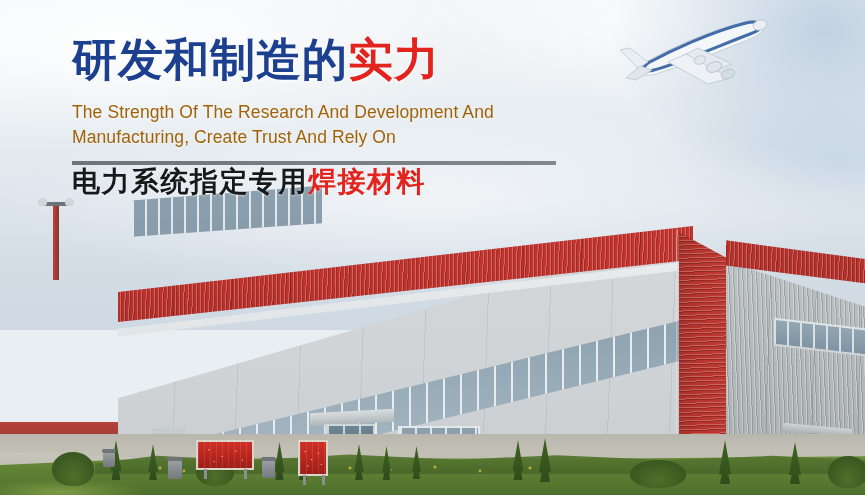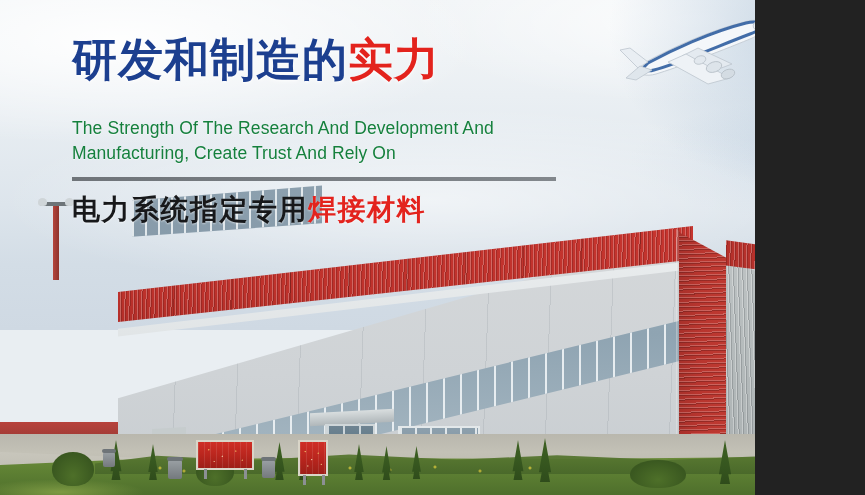--- a/index.html
+++ b/index.html
@@ -2,21 +2,21 @@
 <html><head>
 <meta charset="utf-8">
 <title>Banner</title>
 <style>
   * { margin:0; padding:0; box-sizing:border-box; }
   html,body { background:#222; }
   body { font-family:"Liberation Sans", sans-serif; }
 
   .banner{
     position:relative;
-    width:755px; height:495px;
+    width:865px; height:495px;
     overflow:hidden;
     background:#e9eef2;
   }
 
   
   .sky{
     position:absolute; left:0; top:0; width:865px; height:330px;
     background:
       linear-gradient(180deg,#f2f5f7 0%, #eef2f5 18%, #e6ecf1 40%, #dde5ec 62%, #d3dde6 80%, #cfd9e3 100%);
   }
@@ -338,38 +338,37 @@
     line-height:52px;
     letter-spacing:1px;
     color:#1c3f8f;
     text-shadow:0 1px 2px rgba(255,255,255,.75), 0 2px 5px rgba(255,255,255,.5);
     white-space:nowrap;
   }
   .head .red{ color:#e3231d; }
   .head.l2{ margin-top:2px; }
 
   .sub{
-    margin-top:30px;
+    margin-top:14px;
     font-family:"Liberation Sans", sans-serif;
     font-size:17.5px;
     line-height:25px;
-    color:#15803d;
+    color:#a16207;
     letter-spacing:.1px;
     text-shadow:0 1px 1px rgba(255,255,255,.6);
     width:505px;
   }
 
   .rule{
     margin-top:11px;
     width:484px; height:4px;
     background:linear-gradient(90deg,#6f7479,#82878c);
   }
 
   .tag{
-    margin-top:12px;
     font-family:"DejaVu Sans", sans-serif;
     font-weight:bold;
     font-size:28px;
     line-height:34px;
     color:#17181a;
     letter-spacing:1.5px;
     text-shadow:0 1px 2px rgba(255,255,255,.55);
     white-space:nowrap;
   }
   .tag .red{ color:#e3231d; }

